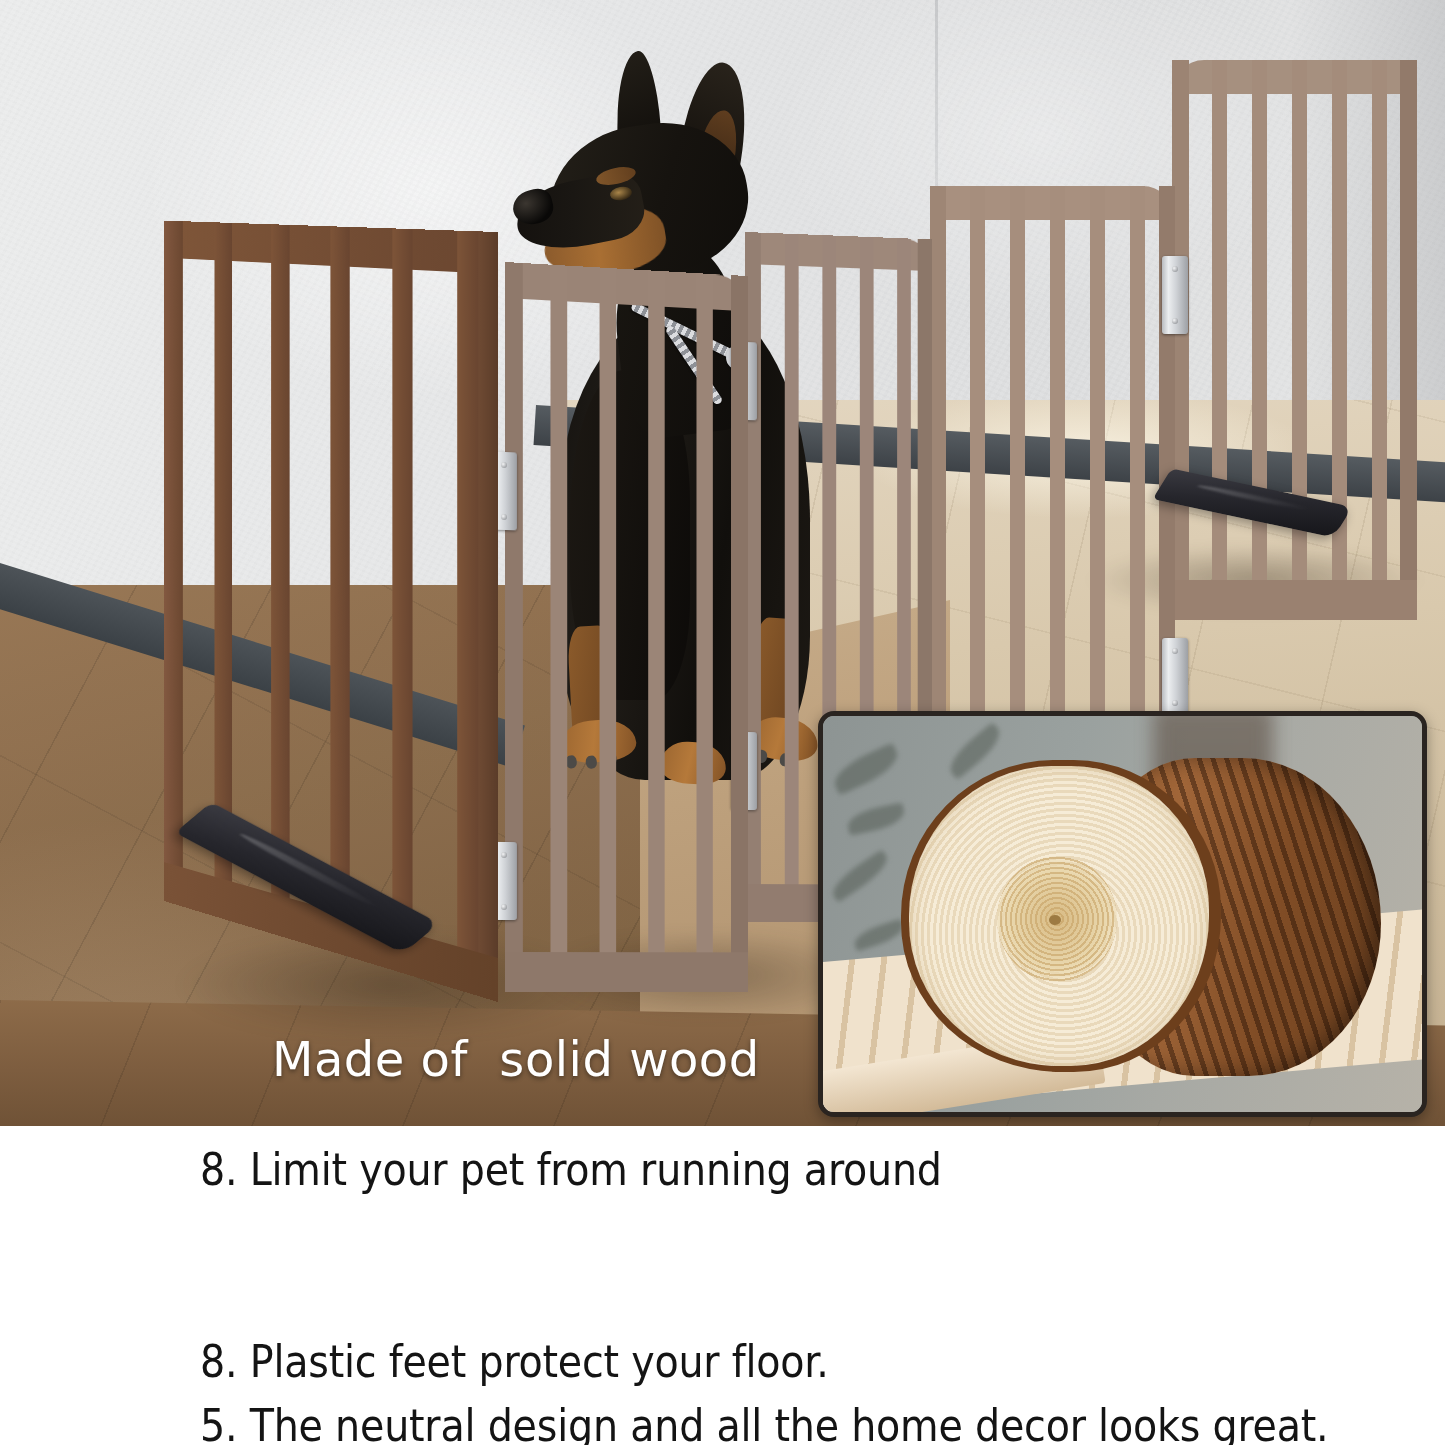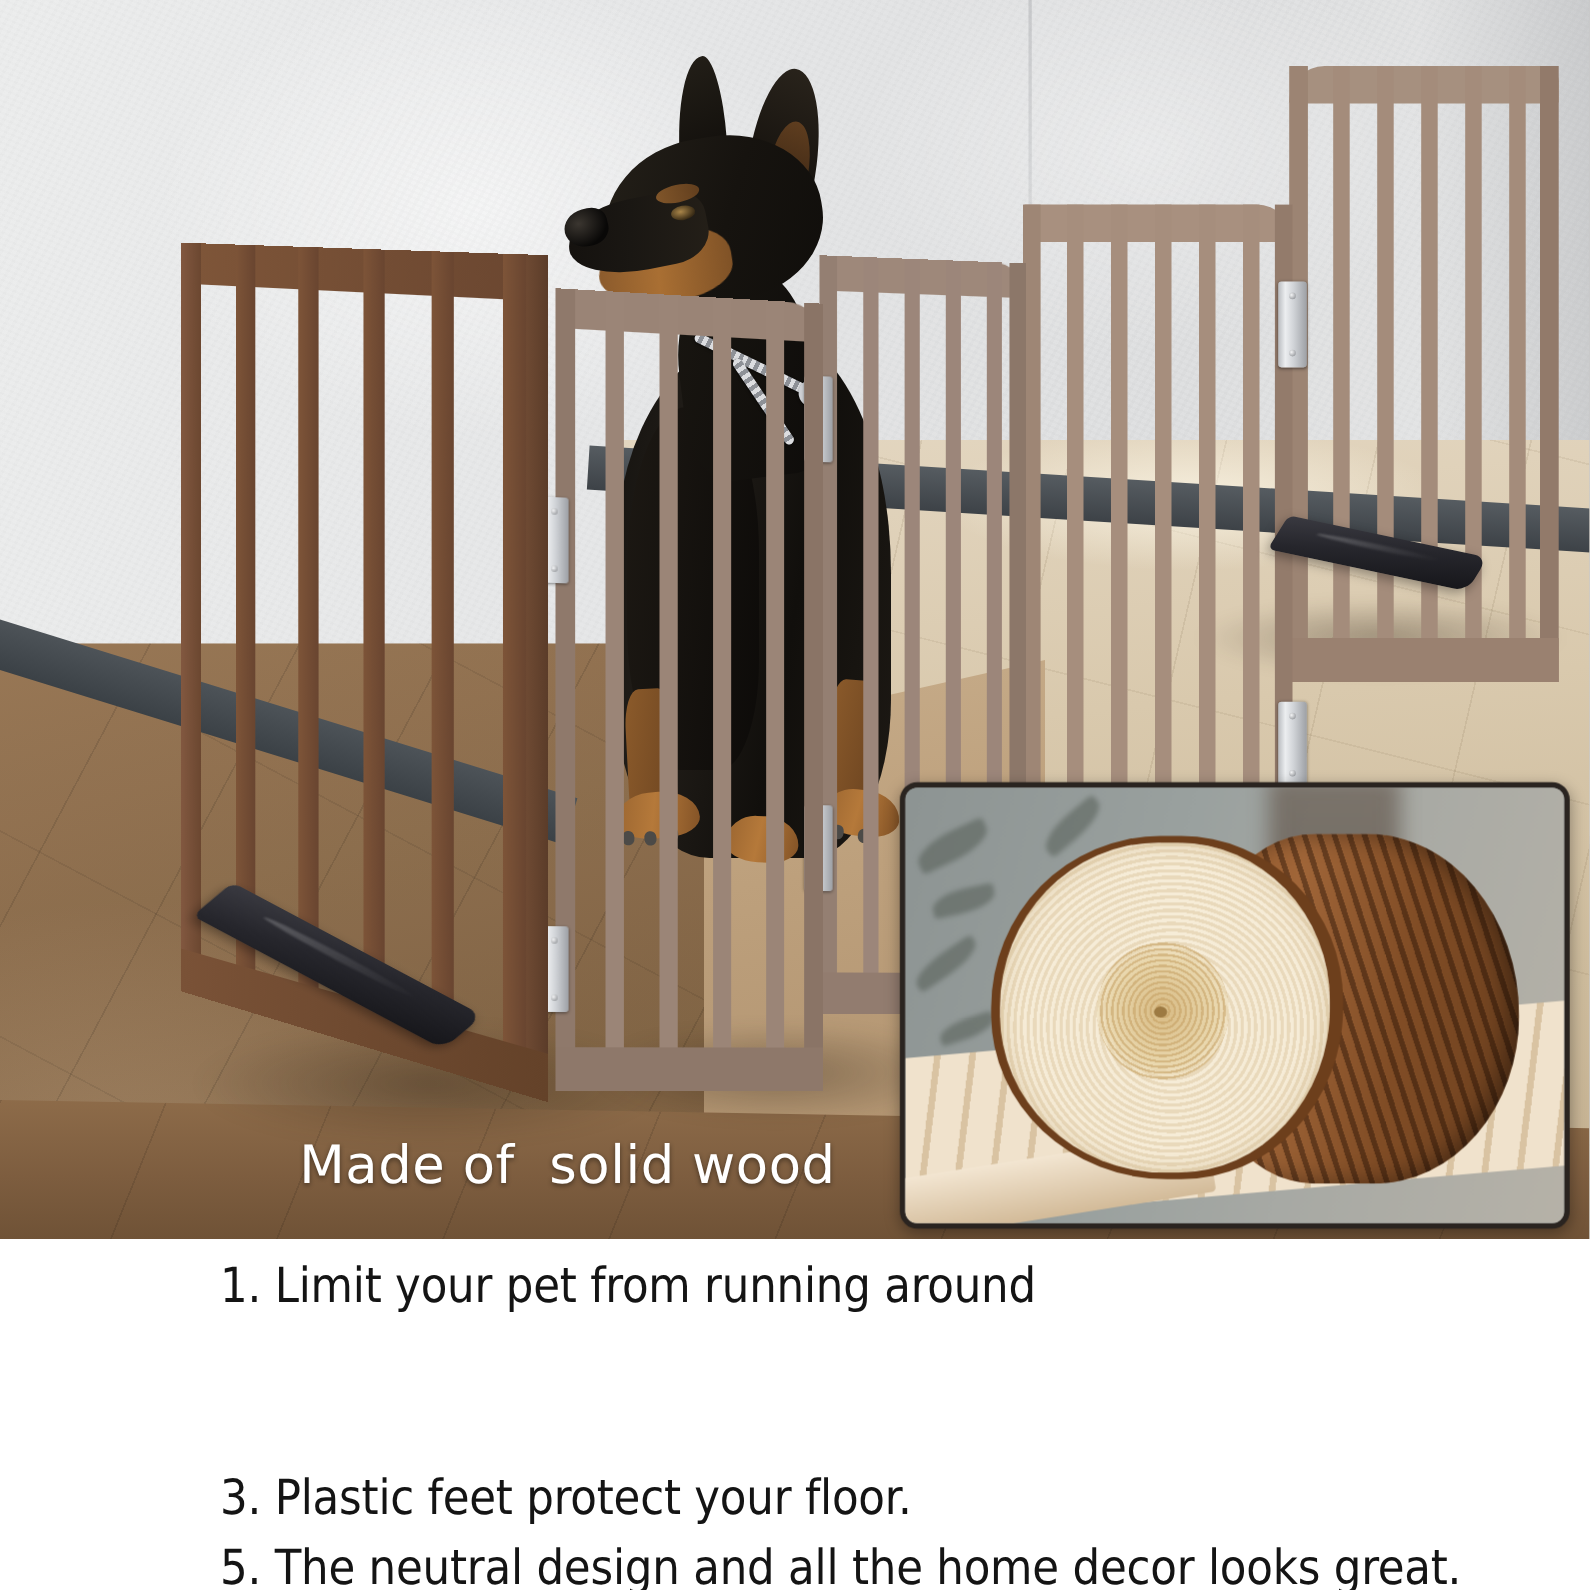--- a/index.html
+++ b/index.html
@@ -13,21 +13,21 @@
     position:relative;
     width:1445px; height:1445px;
     background:#ffffff;
   }
 
   
   .photo {
     position:absolute;
     left:0; top:0; width:1445px; height:1308px;
     overflow:hidden;
-    background:#737373;
+    background:#000000;
   }
 
   
   .wall {
     position:absolute; left:0; top:0; width:1445px; height:760px;
     background:
       radial-gradient(ellipse 420px 300px at 30% 25%, rgba(255,255,255,.55), rgba(255,255,255,0) 70%),
       radial-gradient(ellipse 380px 260px at 72% 18%, rgba(255,255,255,.35), rgba(255,255,255,0) 70%),
       linear-gradient(100deg, #eceded 0%, #e6e7e8 40%, #dedfe0 72%, #e9eaea 100%);
   }
@@ -588,18 +588,18 @@
         <div class="log-rim"></div>
         <div class="log-face"></div>
         <div class="log-face-core"></div>
         <div class="log-face-pith"></div>
       </div>
     </div>
 
   </div>
 
   <div class="list">
-    <div class="list-item i0">1. Limit your pet from running around</div>
-    <div class="list-item i3">3. Plastic feet protect your floor.</div>
+    <div class="list-item i0">8. Limit your pet from running around</div>
+    <div class="list-item i3">8. Plastic feet protect your floor.</div>
     <div class="list-item i4">5. The neutral design and all the home decor looks great.</div>
   </div>
 
 </div>
 
 </body></html>

